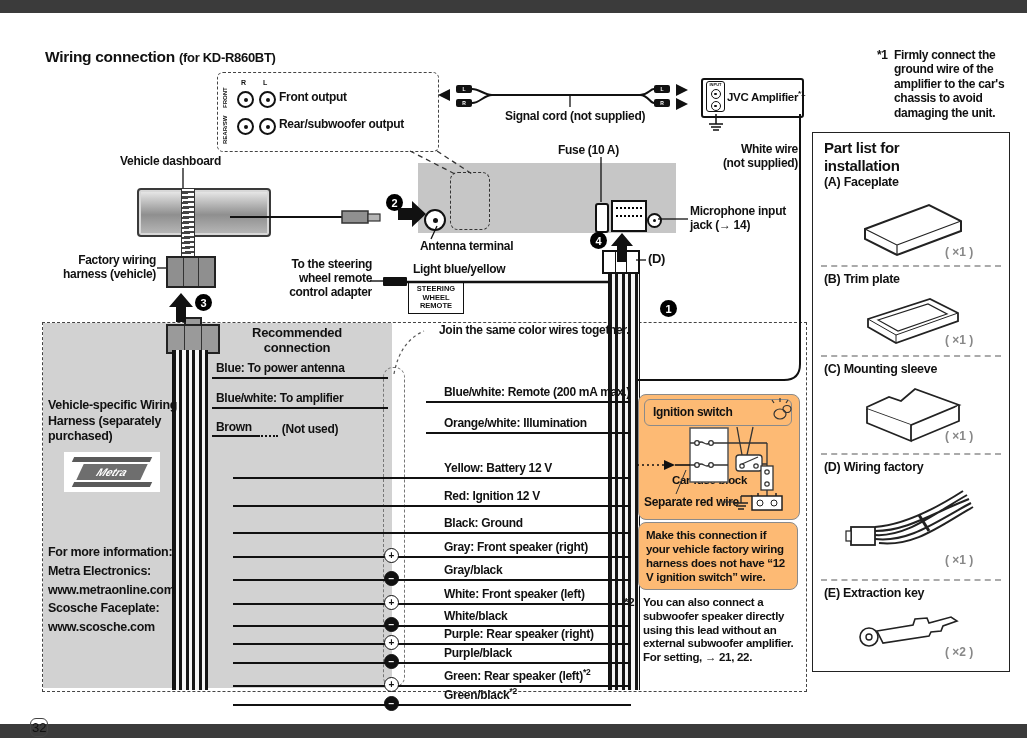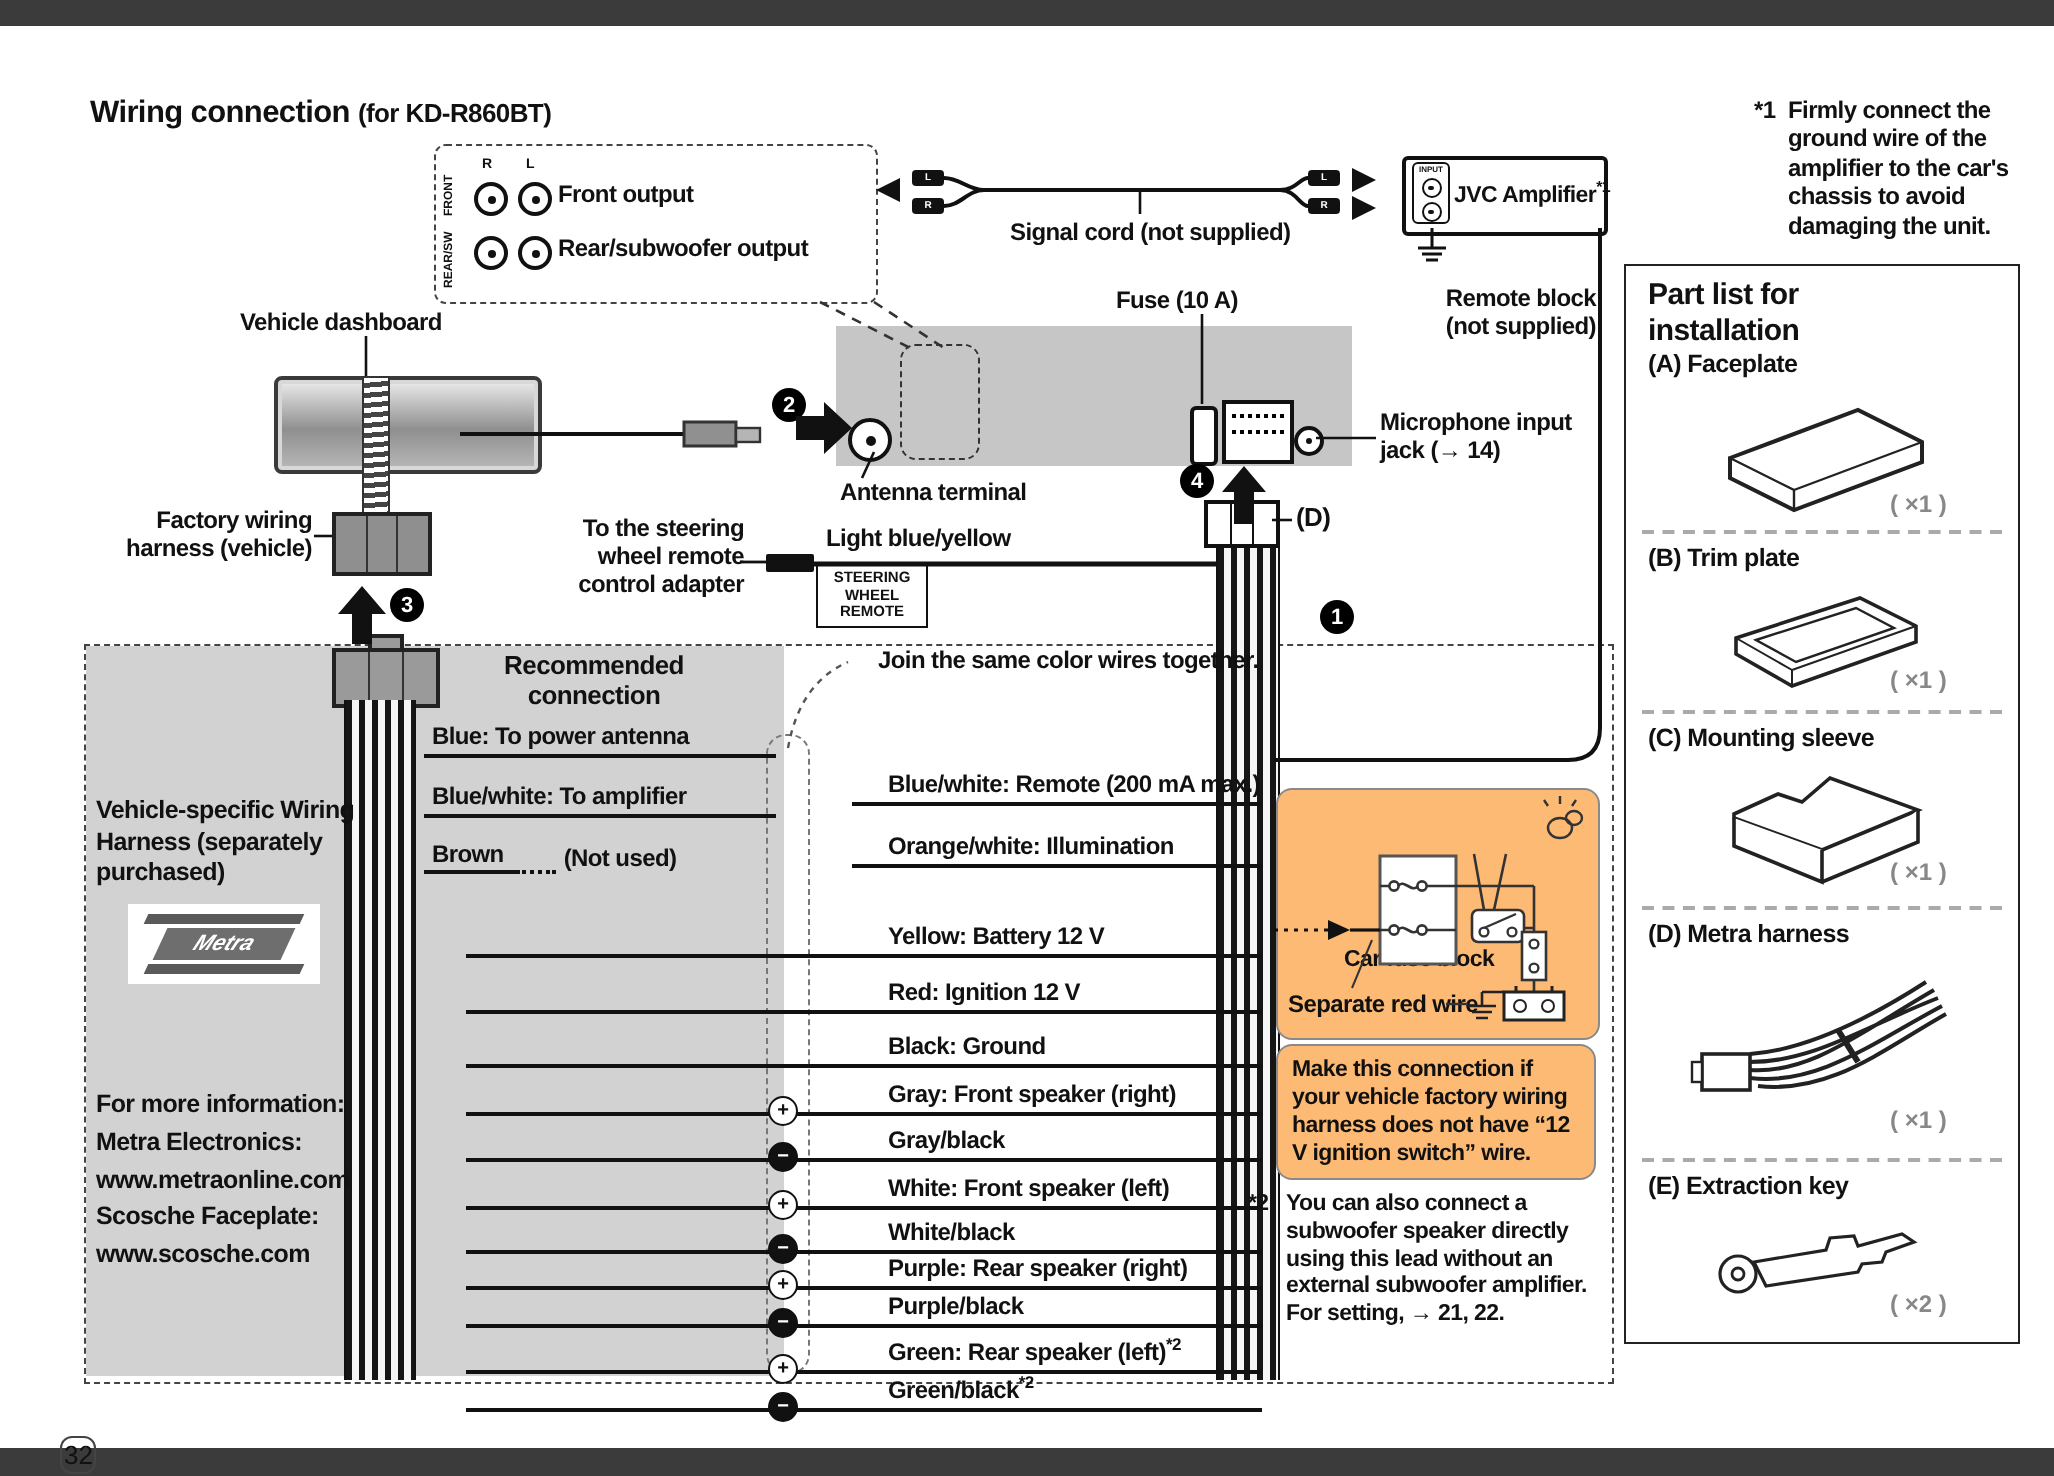--- a/index.html
+++ b/index.html
@@ -163,21 +163,21 @@
   <div class="abs" id="amp"></div>
   <div class="abs" id="ampin">
     <span class="it">INPUT</span>
     <span class="rca-s"></span>
     <span class="rca-s"></span>
   </div>
   <div class="abs lbl" style="left:727px;top:89px;font-size:11.5px">
     <span>JVC Amplifier</span><sup style="font-size:8px">*1</sup>
   </div>
   <div class="abs lbl" style="left:718px;top:143px;width:80px;text-align:right">
-    <div>Remote block</div>
+    <div>White wire</div>
     <div>(not supplied)</div>
   </div>
   <div class="abs lbl" style="left:558px;top:144px">Fuse (10 A)</div>
 
   <div class="abs" id="unit"></div>
   <div class="abs" id="unit-dash"></div>
   <div class="abs" id="ant-term"></div>
   <div class="abs" id="fusebx"></div>
   <div class="abs" id="conn">
       <div class="dr"></div>
@@ -314,20 +314,23 @@
   </div>
   <div class="abs" id="vinfo">
     <div>For more information:</div>
     <div>Metra Electronics:</div>
     <div>www.metraonline.com</div>
     <div>Scosche Faceplate:</div>
     <div>www.scosche.com</div>
   </div>
 
   <div class="abs rbox" id="igbox"></div>
+  <div class="abs" id="iglab">
+    <span class="lbl">Ignition switch</span>
+  </div>
   <div class="abs lbl" style="left:672px;top:474px;font-size:11.5px">Car fuse block</div>
   <div class="abs lbl" style="left:644px;top:496px">Separate red wire</div>
   <div class="abs rbox" id="ignote">Make this connection if your vehicle factory wiring harness does not have “12 V ignition switch” wire.</div>
   <div class="abs" id="note2">
     <span class="mk">*2</span>
     <span class="wrap"><span>You can also connect a subwoofer speaker directly using this lead without an external subwoofer amplifier. For setting, </span><b>→ 21, 22</b><span>.</span></span>
   </div>
 
   <div class="abs" id="plist">
     <div class="ttl">
@@ -349,21 +352,21 @@
     </svg>
     <div class="pqty" style="left:132px;top:200px">( ×1 )</div>
     <div class="psep" style="top:222px"></div>
     <div class="pitem-h" style="left:11px;top:229px"><span class="pkey">(C)</span> <span>Mounting sleeve</span></div>
     <svg class="abs" style="left:40px;top:248px" width="120" height="66">
       <path d="M14 26 L36 16 L48 20 L62 8 L106 24 L58 44 L14 28 Z" fill="#fff" stroke="#222" stroke-width="1.8"></path>
       <path d="M14 28 L14 42 L58 60 L58 44 M58 60 L106 40 L106 24" fill="#fff" stroke="#222" stroke-width="1.8"></path>
     </svg>
     <div class="pqty" style="left:132px;top:296px">( ×1 )</div>
     <div class="psep" style="top:320px"></div>
-    <div class="pitem-h" style="left:11px;top:327px"><span class="pkey">(D)</span> <span>Metra harness</span></div>
+    <div class="pitem-h" style="left:11px;top:327px"><span class="pkey">(D)</span> <span>Wiring factory</span></div>
     <svg class="abs" style="left:32px;top:346px" width="136" height="80">
       <rect x="6" y="48" width="24" height="18" fill="#fff" stroke="#222" stroke-width="1.8"></rect>
       <rect x="1" y="52" width="5" height="10" fill="#fff" stroke="#222" stroke-width="1.2"></rect>
       <path d="M30 56 C60 58 84 38 122 16 M30 52 C62 52 88 34 124 20 M30 60 C64 64 92 42 126 24 M34 64 C70 68 96 46 128 28 M30 48 C58 46 90 30 118 12" fill="none" stroke="#222" stroke-width="2"></path>
       <path d="M74 36 L84 52" stroke="#222" stroke-width="3"></path>
     </svg>
     <div class="pqty" style="left:132px;top:420px">( ×1 )</div>
     <div class="psep" style="top:446px"></div>
     <div class="pitem-h" style="left:11px;top:453px"><span class="pkey">(E)</span> <span>Extraction key</span></div>
     <svg class="abs" style="left:40px;top:472px" width="120" height="50">

